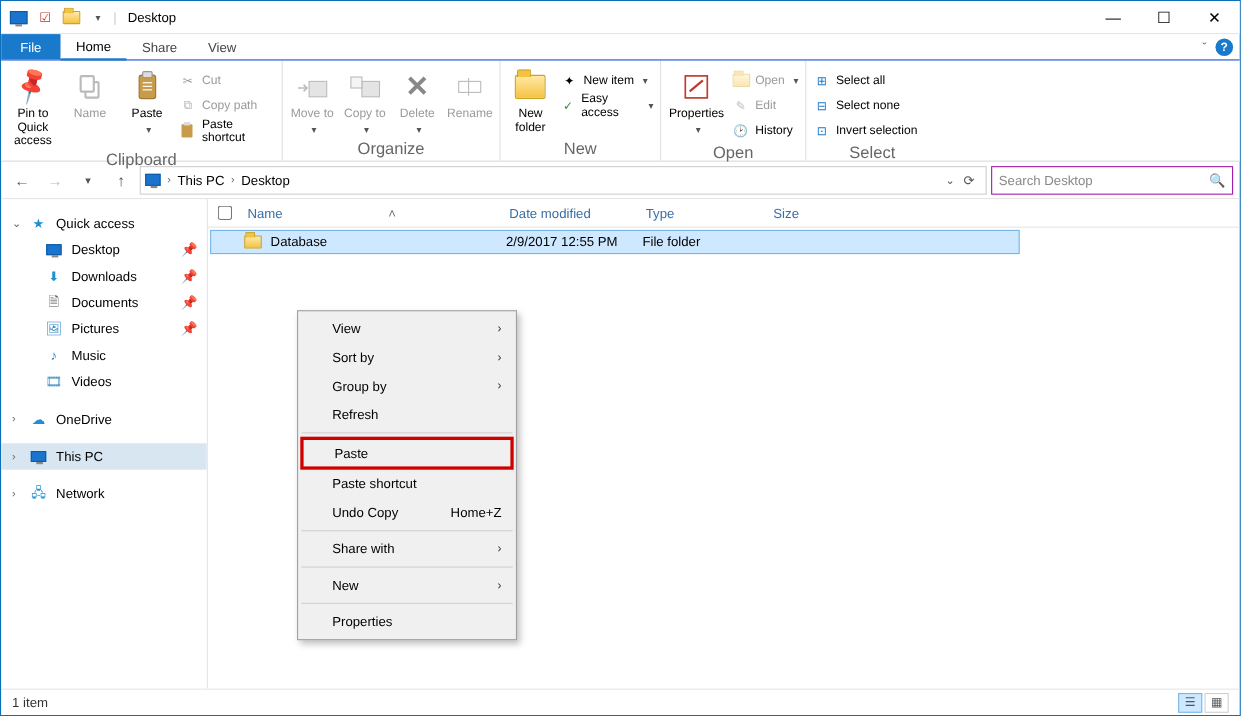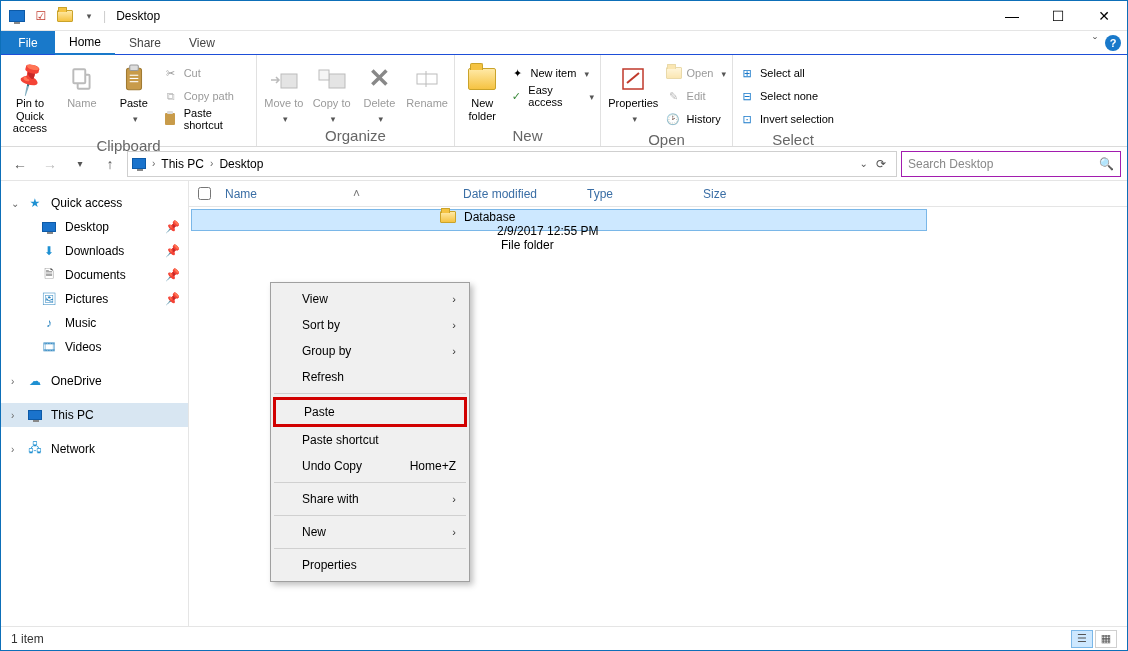--- a/index.html
+++ b/index.html
@@ -383,21 +383,21 @@
           <input type="checkbox" style="">
         </div>
       <div class="col col-name" style="display:flex;">
           <span>Name</span>
           <span class="sort-ind">˄</span>
         </div>
       <div class="col col-date">Date modified</div>
       <div class="col col-type">Type</div>
       <div class="col col-size">Size</div>
     </div>
-    <div class="row selected" style="margin:2px 200px 0 2px;flex-direction:column;">
+    <div class="row selected" style="margin:2px 200px 0 2px;">
       <div class="chk"></div>
       <div class="n-cell">
           <span class="icon-t">
             <div class="folder-glyph"></div>
           </span>
           <span>Database</span>
         </div>
       <div class="d-cell">2/9/2017 12:55 PM</div>
       <div class="t-cell">File folder</div>
       <div class="s-cell"></div>

